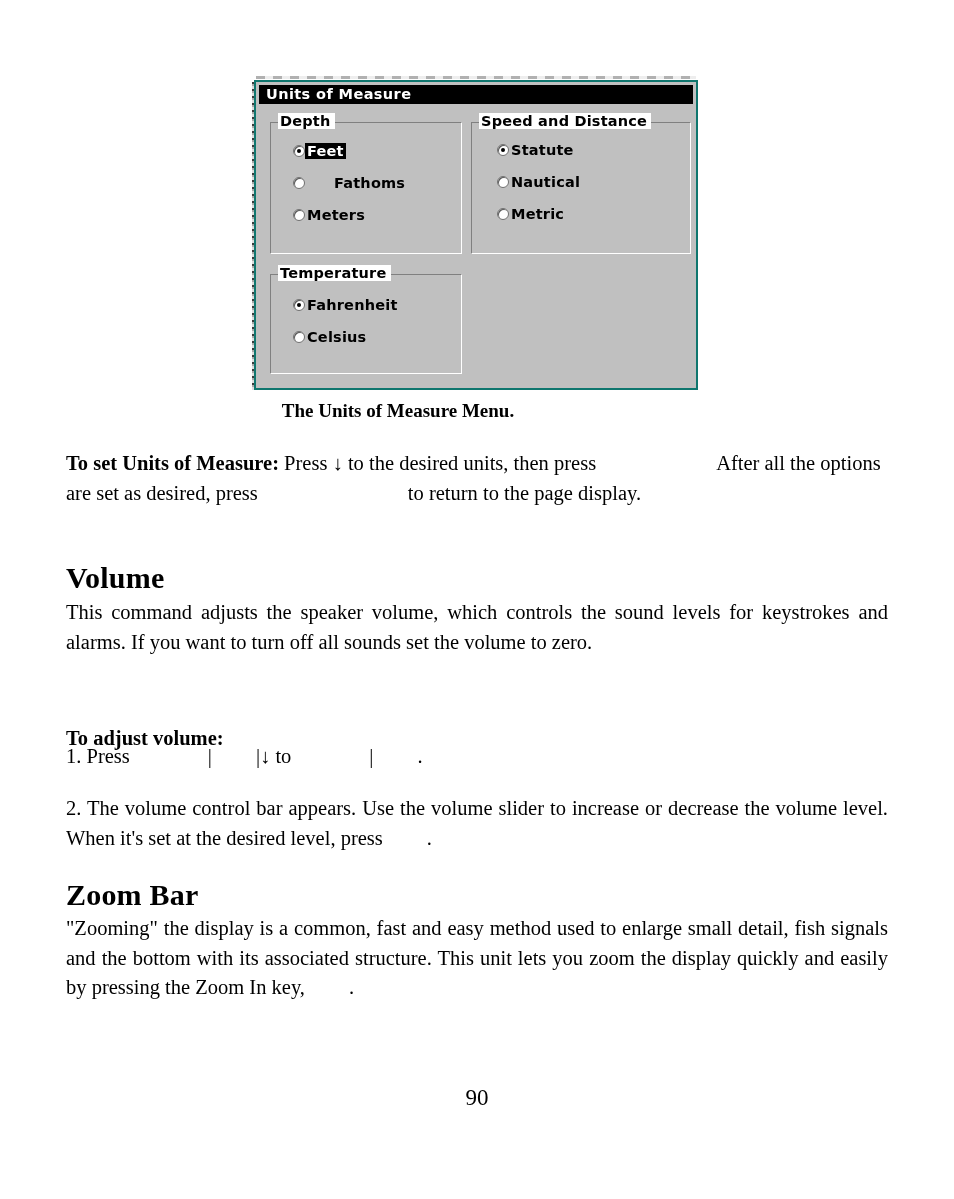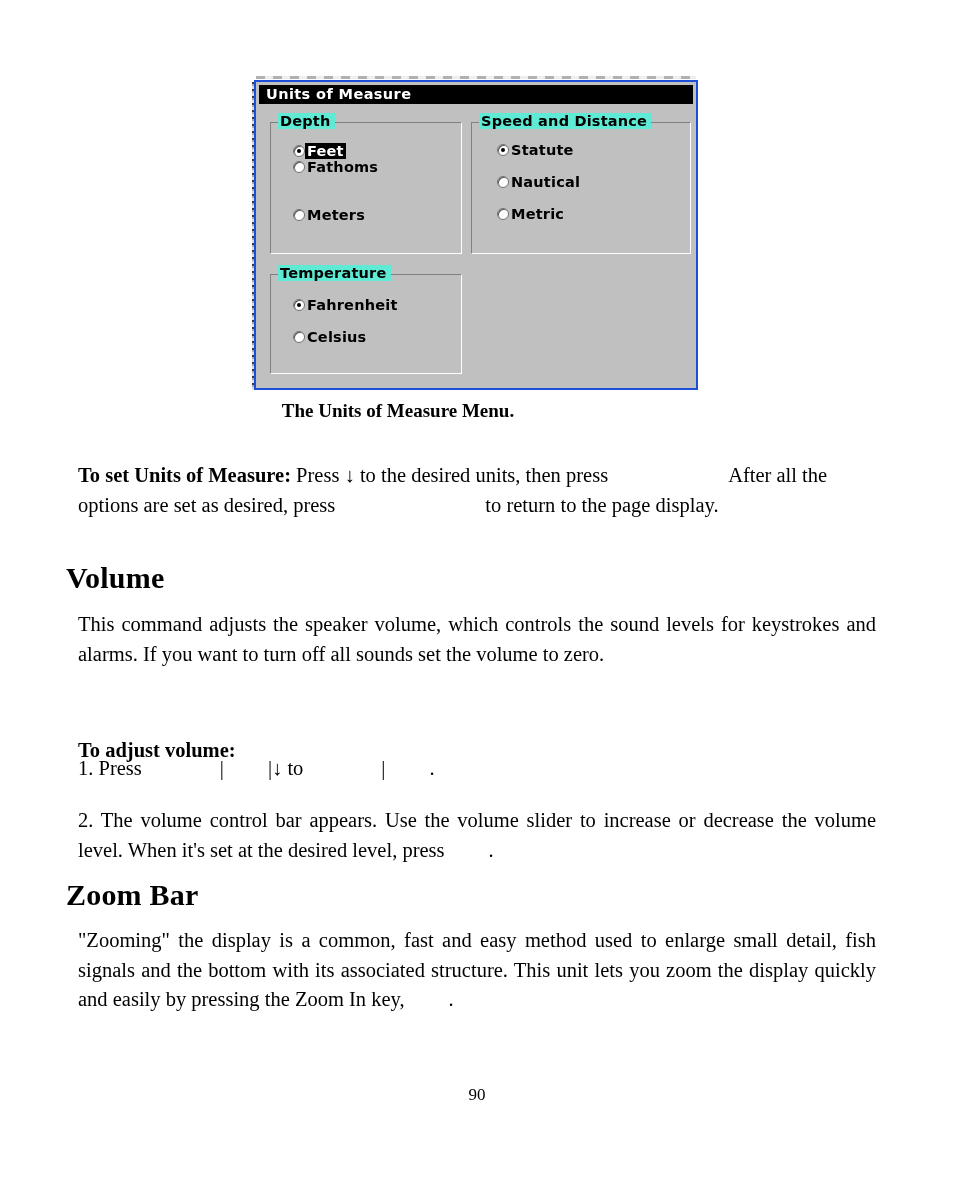--- a/index.html
+++ b/index.html
@@ -24,21 +24,21 @@
     width: 954px;
     height: 395px;
   }
   .dialog {
     position: absolute;
     left: 254px;
     top: 80px;
     width: 444px;
     height: 310px;
     background: #c0c0c0;
-    border: 2px solid #1d4ed8;
+    border: 2px solid #0f766e;
     box-sizing: border-box;
     font-family: "DejaVu Sans", "Liberation Sans", sans-serif;
   }
   
   .scan-edge-left {
     position: absolute;
     left: 252px;
     top: 82px;
     width: 4px;
     height: 308px;
@@ -96,21 +96,21 @@
     border-left-color: #ffffff;
     border-top-color: #ffffff;
     pointer-events: none;
     margin: 1px 0 0 1px;
     opacity: .0;
   }
   .gb-title {
     position: absolute;
     top: -10px;
     left: 7px;
-    background: #5eead4;
+    background: #ffffff;
     padding: 0 4px 0 2px;
     font-size: 14.5px;
     font-weight: 700;
     line-height: 16px;
     color: #000;
     white-space: nowrap;
     letter-spacing: .2px;
     text-align: right;
   }
 
@@ -171,21 +171,21 @@
     font-size: 19px;
   }
 
   
   .col {
     position: absolute;
     left: 66px;
     width: 822px;
   }
   p.body {
-    margin: 12px;
+    margin: 0;
     font-size: 20.5px;
     line-height: 29.5px;
     text-align: justify;
     font-family: "Liberation Serif", serif;
   }
   p.body.nojust { text-align: left; }
   h2.head {
     margin: 0;
     font-size: 30px;
     font-weight: 700;
@@ -201,21 +201,21 @@
   .gap-key.md { width: 78px; }
   .gap-key.lg { width: 150px; }
   .pipe { font-weight: 400; }
 
   #page-number {
     position: absolute;
     left: 0;
     top: 1085px;
     width: 954px;
     text-align: center;
-    font-size: 17px;
+    font-size: 23px;
     font-family: "Liberation Serif", serif;
   }
 </style>
 </head>
 <body>
 
 <div id="figure-wrap">
 
   <div class="scan-edge-top"></div>
   <div class="scan-edge-left"></div>
@@ -225,21 +225,21 @@
     <div class="titlebar">Units of Measure</div>
 
     <div class="groupbox" id="gb-depth">
       <span class="gb-title">Depth</span>
 
       <div class="radio-row" style="left:22px; top:18px;">
         <span class="radio checked"></span>
         <span class="radio-label focused">Feet</span>
       </div>
 
-      <div class="radio-row" style="left:22px; top:34px;">
+      <div class="radio-row" style="left:22px; top:50px;gap:27px;">
         <span class="radio"></span>
         <span class="radio-label">Fathoms</span>
       </div>
 
       <div class="radio-row" style="left:22px; top:82px;">
         <span class="radio"></span>
         <span class="radio-label">Meters</span>
       </div>
     </div>
 

